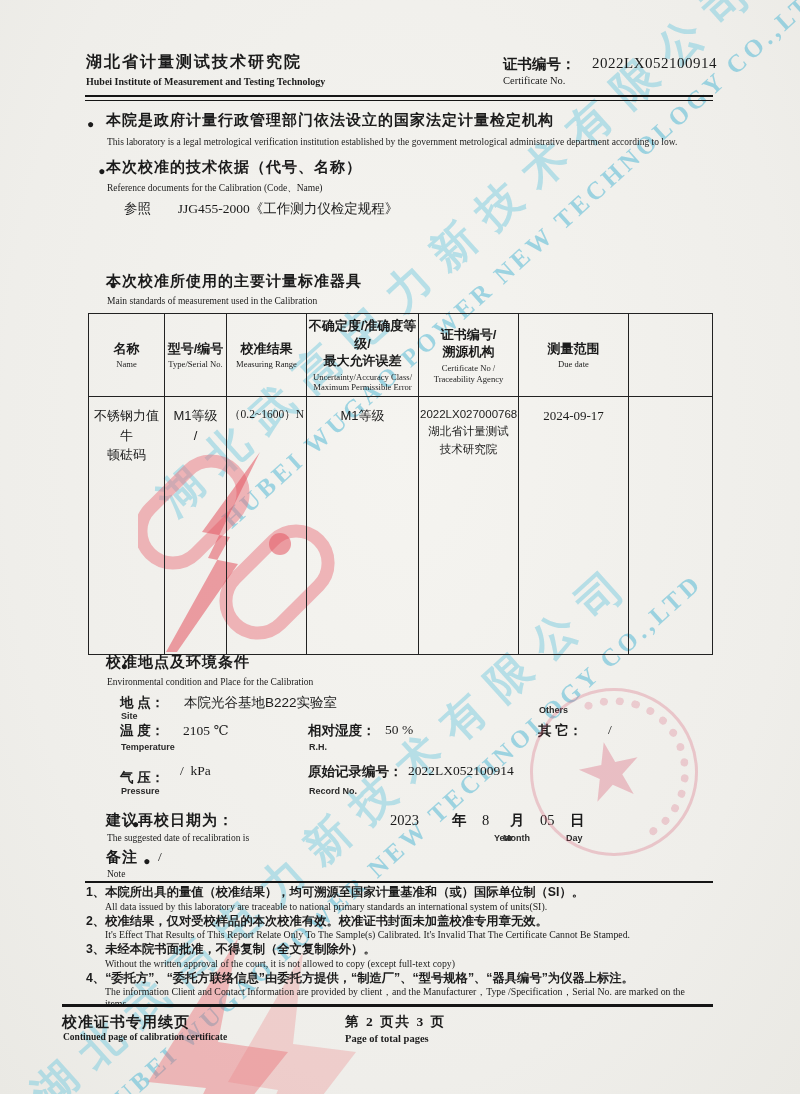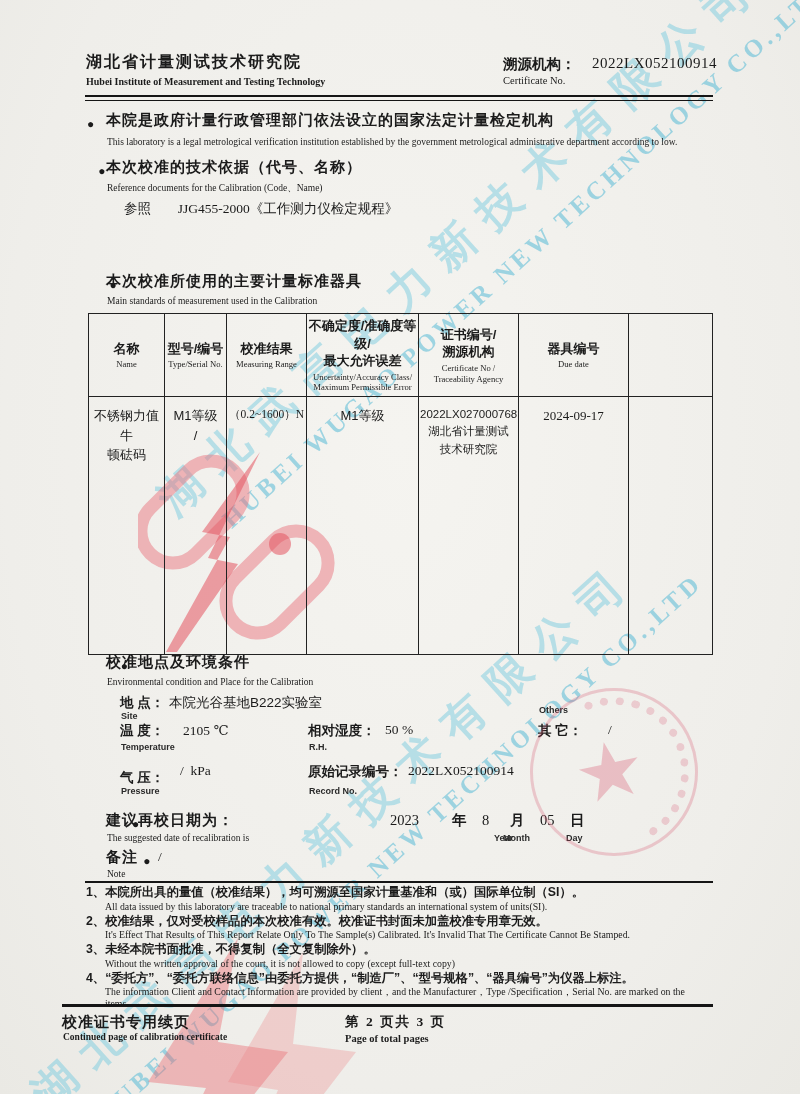--- a/index.html
+++ b/index.html
@@ -106,21 +106,21 @@
   
   <div class="stamp" style="left:530px; top:688px; width:175px; height:175px;">
     <div class="ring"></div>
     <div class="arc1"></div>
     <div class="star">★</div>
   </div>
 
   
   <div class="abs z3 cn org-cn" style="left:86px; top:52px;">湖北省计量测试技术研究院</div>
   <div class="abs z3 en org-en" style="left:86px; top:76px;">Hubei Institute of Measurement and Testing Technology</div>
-  <div class="abs z3 cn cert-label" style="left:503px; top:55px;">溯源机构：</div>
+  <div class="abs z3 cn cert-label" style="left:503px; top:55px;">证书编号：</div>
   <div class="abs z3 en cert-no" style="left:592px; top:55px;">2022LX052100914</div>
   <div class="abs z3 en" style="left:503px; top:75px; font-size:10.5px;">Certificate No.</div>
   <div class="abs z3 double-rule" style="left:85px; top:95px; width:628px;"></div>
 
   
   <span class="abs z3 bullet" style="left:87px; top:114px;">●</span>
   <div class="abs z3 cn sec-title" style="left:106px; top:111px;">本院是政府计量行政管理部门依法设立的国家法定计量检定机构</div>
   <div class="abs z3 en sec-en" style="left:107px; top:137px; width:620px;">This laboratory is a legal metrological verification institution established by the government metrological administrative department according to low.</div>
 
   
@@ -160,21 +160,21 @@
         <div class="en hdr-en preline">Uncertainty/Accuracy Class/
 Maximum Permissible Error</div>
       </td>
       <td style="width:100px;">
         <div class="cn hdr-cn preline">证书编号/
 溯源机构</div>
         <div class="en hdr-en preline">Certificate No /
 Traceability Agency</div>
       </td>
       <td style="width:110px;">
-        <div class="cn hdr-cn preline">器具编号</div>
+        <div class="cn hdr-cn preline">测量范围</div>
         <div class="en hdr-en preline">Due date</div>
       </td>
       <td style="width:84px;">
         <div class="cn hdr-cn preline"></div>
       </td>
     </tr>
     <tr class="body">
       <td>
             <div class="cn cell-cn preline">不锈钢力值牛
 顿砝码</div>
@@ -203,21 +203,21 @@
     </tr>
   </tbody>
     </table>
 
   
   <span class="abs z3 bullet" style="left:87px; top:656px;">●</span>
   <div class="abs z3 cn sec-title" style="left:106px; top:653px;">校准地点及环境条件</div>
   <div class="abs z3 en sec-en" style="left:107px; top:677px;">Environmental condition and Place for the Calibration</div>
 
   <div class="abs z3 cn lbl-cn" style="left:120px; top:694px;">地 点：</div>
-  <div class="abs z3 cn val" style="left:169px; top:694px;">本院光谷基地B222实验室</div>
+  <div class="abs z3 cn val" style="left:184px; top:694px;">本院光谷基地B222实验室</div>
   <div class="abs z3 lbl-en" style="left:121px; top:711px;">Site</div>
 
   <div class="abs z3 cn lbl-cn" style="left:120px; top:722px;">温 度：</div>
   <div class="abs z3 en val" style="left:183px; top:722px;">2105 ℃</div>
   <div class="abs z3 lbl-en" style="left:121px; top:742px;">Temperature</div>
 
   <div class="abs z3 cn lbl-cn" style="left:308px; top:722px;">相对湿度：</div>
   <div class="abs z3 en val" style="left:385px; top:722px;">50 %</div>
   <div class="abs z3 lbl-en" style="left:309px; top:742px;">R.H.</div>
 

